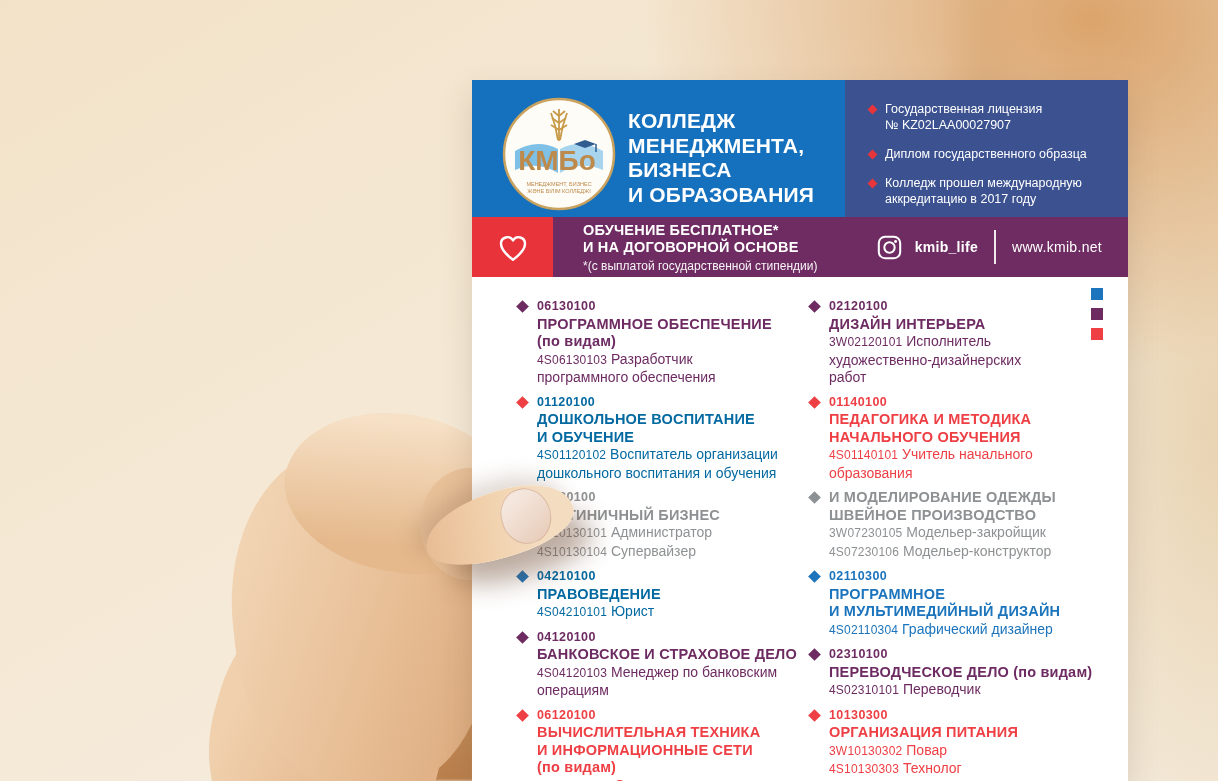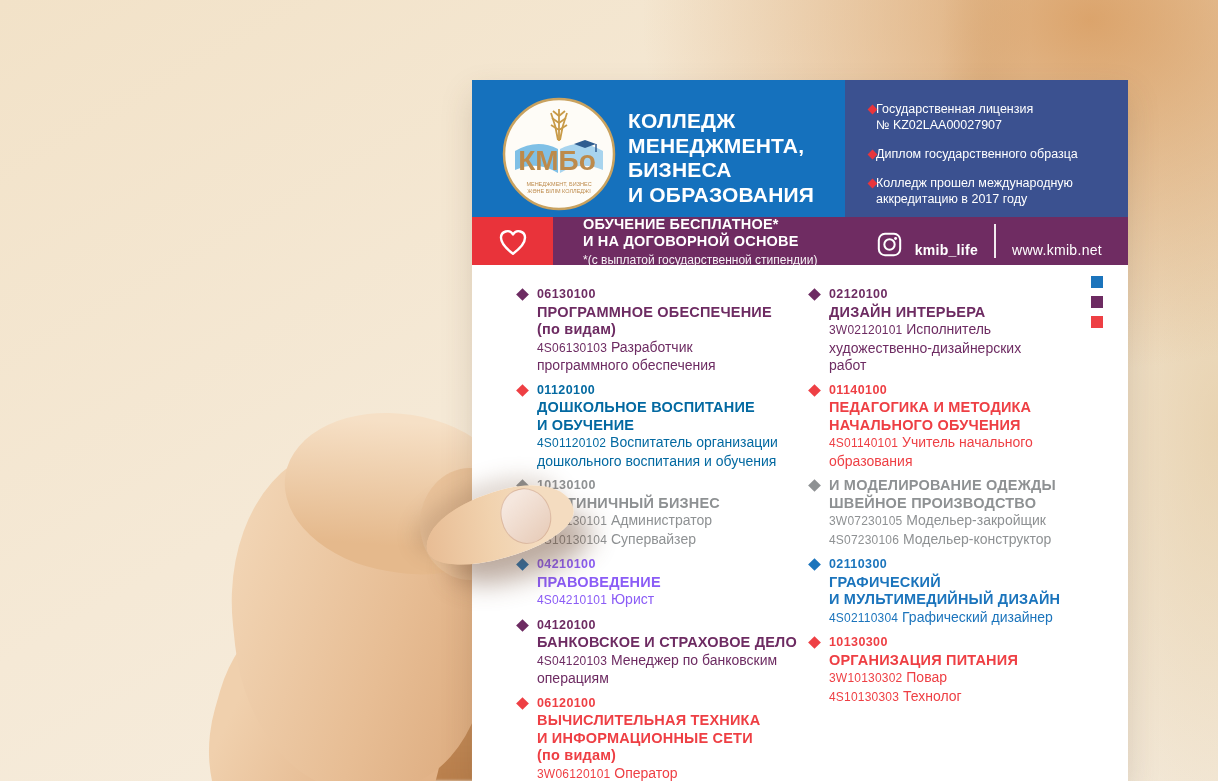--- a/index.html
+++ b/index.html
@@ -34,30 +34,30 @@
   .flyer{position:absolute;left:472px;top:80px;width:656px;height:701px;background:#fff;z-index:10;
     box-shadow:0 14px 30px rgba(95,65,40,.18)}
   .flyer-header{display:flex;height:137px}
   .header-main{flex:1;background:#1571bd;position:relative}
   .logo-circle{position:absolute;left:29px;top:16px;width:116px;height:116px}
   .logo-circle svg{width:116px;height:116px;display:block}
   .college-name{position:absolute;left:156px;top:29px;color:#fff;font-weight:bold;
     font-size:21px;line-height:24.5px;letter-spacing:.2px}
   .header-side{width:283px;background:#3b5190;padding:21px 12px 0 24px;
     display:flex;flex-direction:column;gap:13px}
-  .cred-row{display:flex;gap:0;color:#fff}
+  .cred-row{display:flex;gap:9px;color:#fff}
   .cred-diamond{width:7px;height:7px;background:#e8353c;transform:rotate(45deg);margin-top:5px;flex:none}
   .cred-text{font-size:12.5px;line-height:16px}
   
-  .promo-bar{display:flex;height:48px}
+  .promo-bar{display:flex;height:60px}
   .promo-heart{width:81px;background:#e9333a;display:flex;align-items:center;justify-content:center}
   .promo-main{flex:1;background:#6f2c62;color:#fff;display:flex;align-items:center;padding:0 26px 0 30px}
   .promo-text .h{font-size:14.5px;font-weight:bold;line-height:17px;letter-spacing:.2px}
   .promo-text .n{font-size:12px;margin-top:3px;opacity:.95}
-  .promo-right{margin-left:auto;display:flex;align-items:flex-end}
+  .promo-right{margin-left:auto;display:flex;align-items:center}
   .handle{font-weight:bold;font-size:14px;margin-left:12px;letter-spacing:.3px}
   .pipe{width:2px;height:34px;background:rgba(255,255,255,.9);margin:0 16px}
   .website{font-weight:normal;font-size:14px;letter-spacing:.3px}
   
   .flyer-body{position:relative;height:608px;overflow:hidden}
   .col{position:absolute;top:21px}
   .col-left{left:46px;width:282px}
   .col-right{left:338px;width:288px}
   .prog-item{position:relative;padding-left:19px;margin-bottom:7px}
   .p-diamond{position:absolute;left:0;top:4px;width:9px;height:9px;transform:rotate(45deg)}
@@ -191,21 +191,21 @@
             <span class="p-diamond" style="background: rgb(142, 145, 147);"></span>
             <div class="p-code">10130100</div>
             <div class="p-title">
               <div>ГОСТИНИЧНЫЙ БИЗНЕС</div>
             </div>
             <div class="p-quals">
               <div class="p-qual"><span class="qcode">4S10130101</span> <span class="qname">Администратор</span></div>
               <div class="p-qual"><span class="qcode">4S10130104</span> <span class="qname">Супервайзер</span></div>
             </div>
           </div>
-          <div class="prog-item" style="color: #8b5cf6;">
+          <div class="prog-item" style="color: #0369a1;">
             <span class="p-diamond" style="background: rgb(27, 116, 188);"></span>
             <div class="p-code">04210100</div>
             <div class="p-title">
               <div>ПРАВОВЕДЕНИЕ</div>
             </div>
             <div class="p-quals">
               <div class="p-qual"><span class="qcode">4S04210101</span> <span class="qname">Юрист</span></div>
             </div>
           </div>
           <div class="prog-item" style="color: rgb(109, 43, 98);">
@@ -261,25 +261,35 @@
             </div>
             <div class="p-quals">
               <div class="p-qual"><span class="qcode">3W07230105</span> <span class="qname">Модельер-закройщик</span></div>
               <div class="p-qual"><span class="qcode">4S07230106</span> <span class="qname">Модельер-конструктор</span></div>
             </div>
           </div>
           <div class="prog-item" style="color: rgb(27, 116, 188);">
             <span class="p-diamond" style="background: rgb(27, 116, 188);"></span>
             <div class="p-code">02110300</div>
             <div class="p-title">
-              <div>ГРАФИЧЕСКИЙ</div>
+              <div>ПРОГРАММНОЕ</div>
               <div>И МУЛЬТИМЕДИЙНЫЙ ДИЗАЙН</div>
             </div>
             <div class="p-quals">
               <div class="p-qual"><span class="qcode">4S02110304</span> <span class="qname">Графический дизайнер</span></div>
+            </div>
+          </div>
+          <div class="prog-item" style="color: rgb(109, 43, 98);">
+            <span class="p-diamond" style="background: rgb(109, 43, 98);"></span>
+            <div class="p-code">02310100</div>
+            <div class="p-title">
+              <div>ПЕРЕВОДЧЕСКОЕ ДЕЛО (по видам)</div>
+            </div>
+            <div class="p-quals">
+              <div class="p-qual"><span class="qcode">4S02310101</span> <span class="qname">Переводчик</span></div>
             </div>
           </div>
           <div class="prog-item" style="color: rgb(238, 63, 68);">
             <span class="p-diamond" style="background: rgb(238, 63, 68);"></span>
             <div class="p-code">10130300</div>
             <div class="p-title">
               <div>ОРГАНИЗАЦИЯ ПИТАНИЯ</div>
             </div>
             <div class="p-quals">
               <div class="p-qual"><span class="qcode">3W10130302</span> <span class="qname">Повар</span></div>

